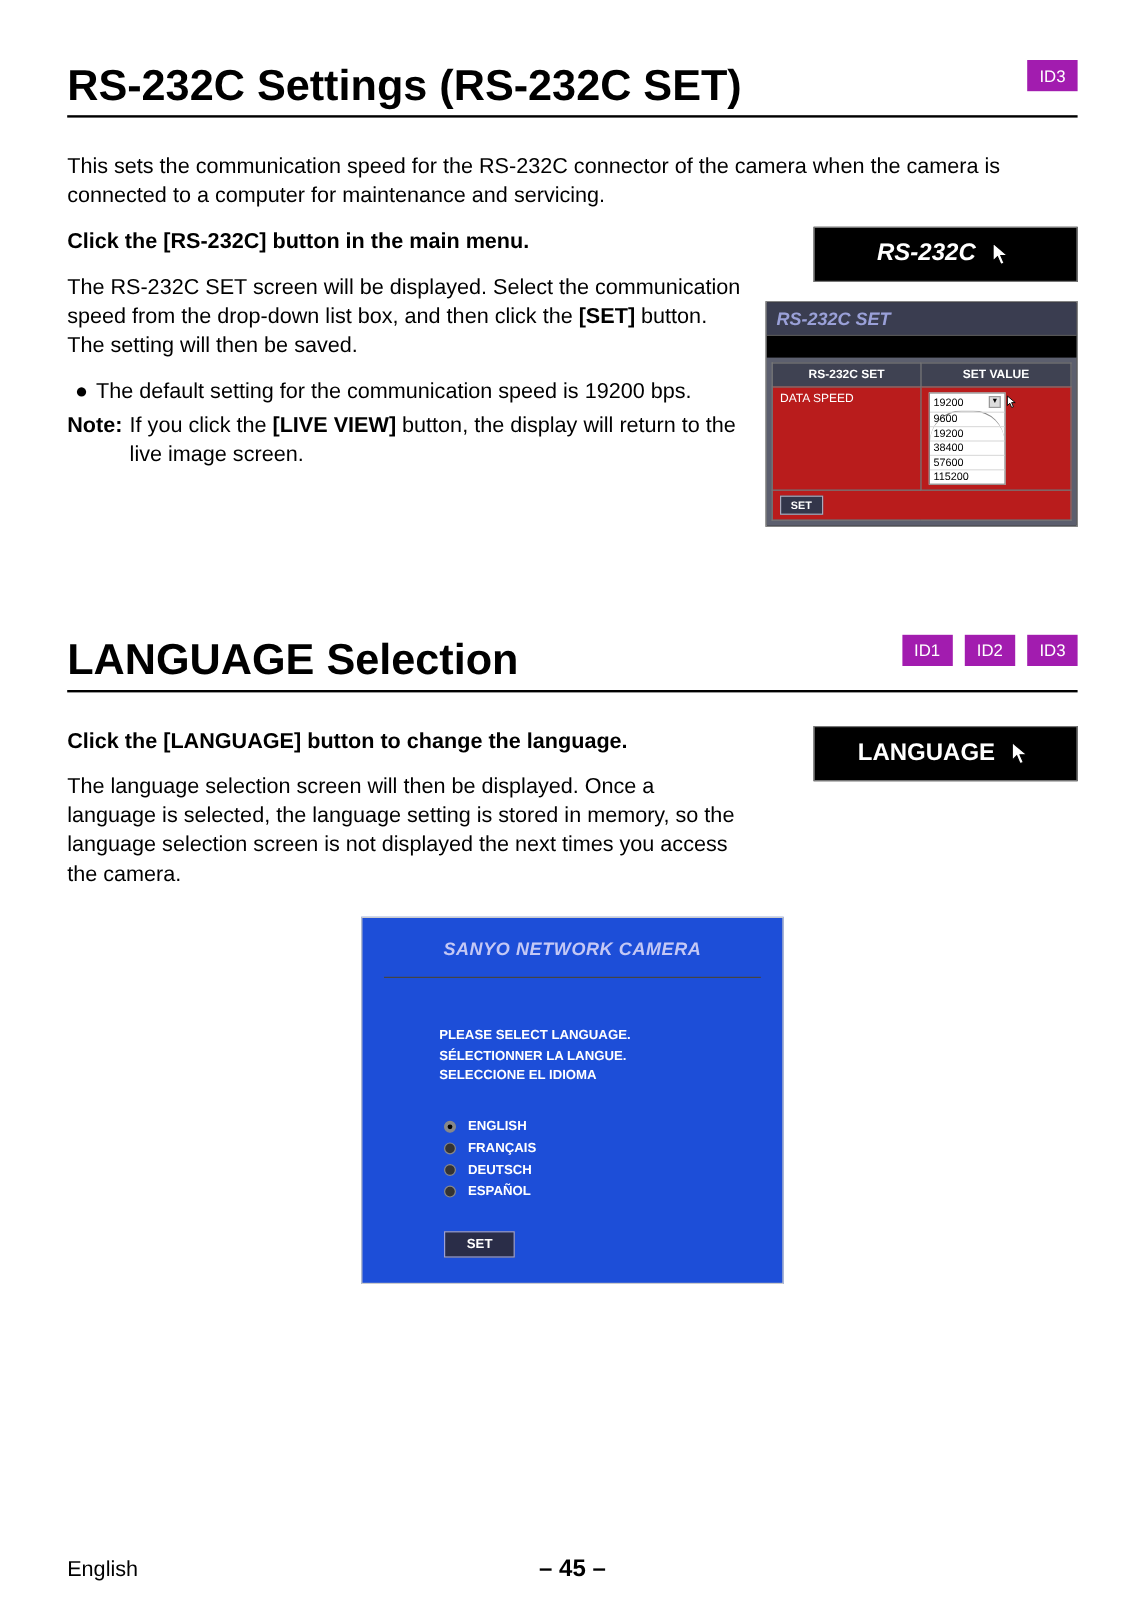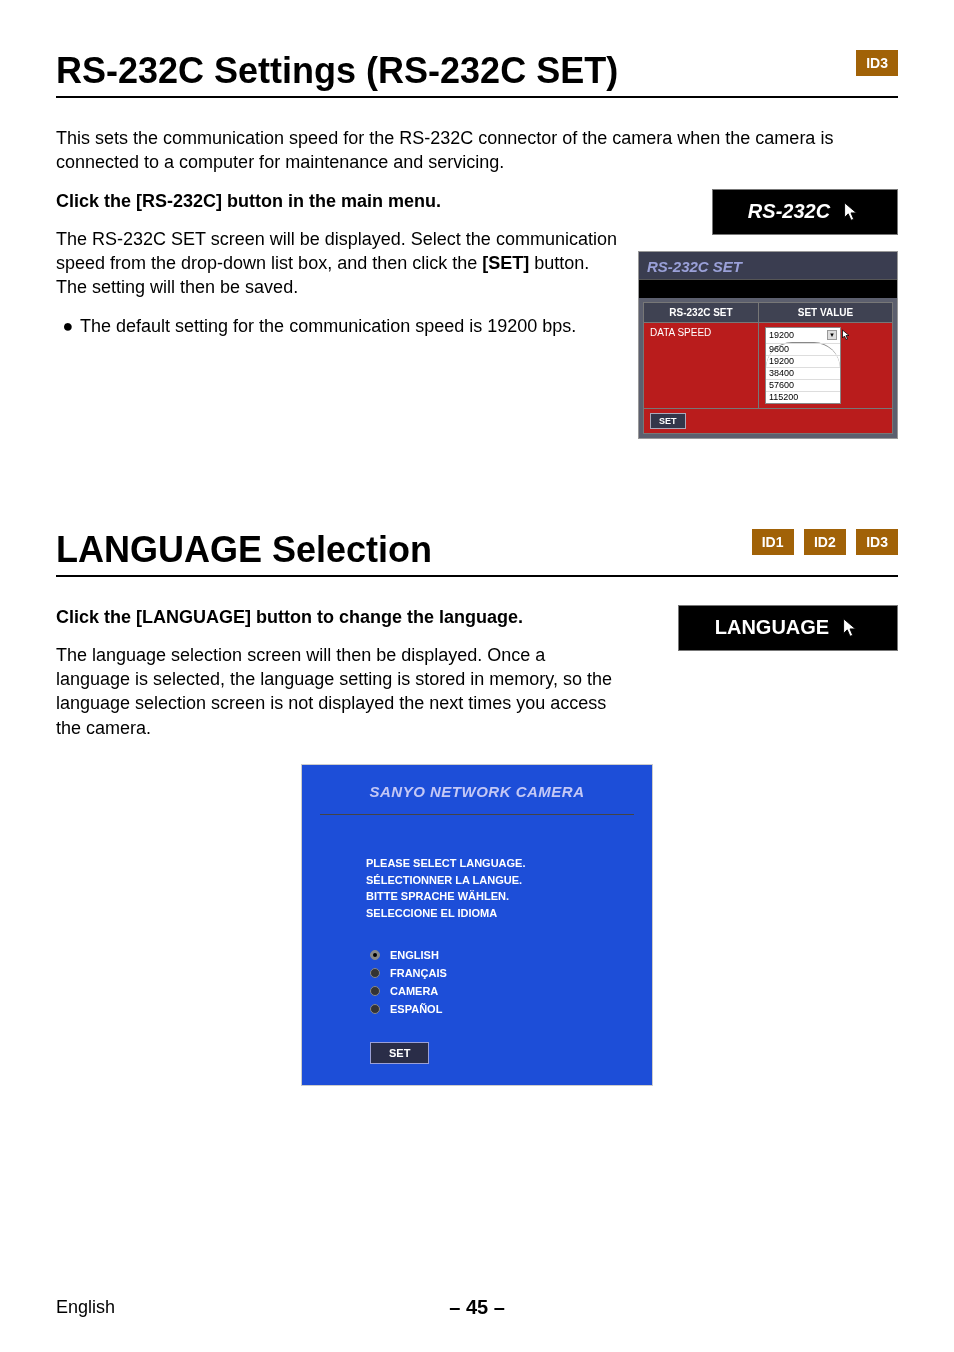--- a/index.html
+++ b/index.html
@@ -18,24 +18,24 @@
       border-bottom: 2px solid #000;
       padding-bottom: 4px;
       margin-bottom: 28px;
     }
     .section-title {
       font-size: 36px;
       font-weight: bold;
       font-family: Arial, sans-serif;
     }
     .id-badge {
-      background: #a16207;
+      background: #a21caf;
       color: #fff;
       font-size: 14px;
-      font-weight: bold;
+      font-weight: normal;
       padding: 5px 10px;
       display: inline-block;
       margin-left: 6px;
     }
     .id-badges { margin-bottom: 4px; }
     .body-text {
       font-size: 18px;
       line-height: 1.35;
       margin-bottom: 14px;
     }
@@ -56,21 +56,21 @@
     .ui-button-mock {
       background: #000;
       color: #fff;
       display: flex;
       align-items: center;
       justify-content: center;
       gap: 10px;
       height: 46px;
       border: 1px solid #777;
       margin-left: auto;
-      width: 186px;
+      width: 220px;
       margin-bottom: 16px;
     }
     .ui-button-mock .lbl { font-size: 20px; font-weight: bold; font-style: italic; font-family: Arial; }
     .cursor-icon { width: 22px; height: 24px; }
 
     
     .rs-panel {
       border: 1px solid #999;
       background: #000;
       width: 260px;
@@ -101,21 +101,21 @@
       font-size: 10px;
       padding: 4px 6px;
       border: 1px solid #777;
       text-align: left;
       vertical-align: top;
     }
     .dropdown-box {
       background: #fff;
       color: #000;
       border: 1px solid #888;
-      width: 76px;
+      width: 64px;
       font-size: 9px;
       position: relative;
     }
     .dropdown-sel { display: flex; align-items: center; justify-content: space-between; padding: 1px 3px; height: 14px;}
     .dropdown-list { border-top: 1px solid #888; border-radius: 26px; }
     .dropdown-list div { padding: 0 3px; border-top: 1px solid #ddd; line-height: 11px; }
     .dropdown-caret { width: 10px; height: 10px; background: #ddd; border: 1px solid #999; text-align: center; font-size: 7px; line-height: 8px;}
     .set-row { text-align: right; padding-top: 4px; }
     .set-btn {
       display: inline-block;
@@ -191,20 +191,26 @@
 
 <div class="two-col">
   <div class="left-col">
     <p class="body-text bold">Click the [RS-232C] button in the main menu.</p>
     <p class="body-text">
       <span>The RS-232C SET screen will be displayed. Select the communication speed from the drop-down list box, and then click the </span><span class="bold">[SET]</span><span> button. The setting will then be saved.</span>
     </p>
     <div class="bullet-row">
       <span class="bullet">●</span>
       <span>The default setting for the communication speed is 19200 bps.</span>
+    </div>
+    <div class="note-row">
+      <span class="note-label">Note:</span>
+      <span class="note-body">
+        If you click the <span class="bold">[LIVE VIEW]</span> button, the display will return to the live image screen.
+      </span>
     </div>
   </div>
   <div class="right-col">
     <div class="ui-button-mock">
       <span class="lbl">RS-232C</span>
       <svg class="cursor-icon" viewBox="0 0 24 24">
           <path fill="#fff" stroke="#000" stroke-width="1" d="M5 2 L5 18 L9 14 L12 21 L15 20 L12 13 L18 13 Z"></path>
         </svg>
     </div>
     <div class="rs-panel">
@@ -273,35 +279,34 @@
           </svg>
       </div>
     </div>
   </div>
 
   <div class="lang-panel">
     <div class="lang-panel-title">SANYO NETWORK CAMERA</div>
     <div class="lang-instr">
       <div>PLEASE SELECT LANGUAGE.</div>
       <div>SÉLECTIONNER LA LANGUE.</div>
-      <div>BITTE SPRACHE WÄHLEN.</div>
       <div>SELECCIONE EL IDIOMA</div>
     </div>
     <div class="lang-opts">
       <div class="lang-opt">
         <span class="radio-circle sel"></span>
         <span>ENGLISH</span>
       </div>
       <div class="lang-opt">
         <span class="radio-circle"></span>
         <span>FRANÇAIS</span>
       </div>
       <div class="lang-opt">
         <span class="radio-circle"></span>
-        <span>CAMERA</span>
+        <span>DEUTSCH</span>
       </div>
       <div class="lang-opt">
         <span class="radio-circle"></span>
         <span>ESPAÑOL</span>
       </div>
     </div>
     <span class="lang-set-btn">SET</span>
   </div>
 </div>
 

